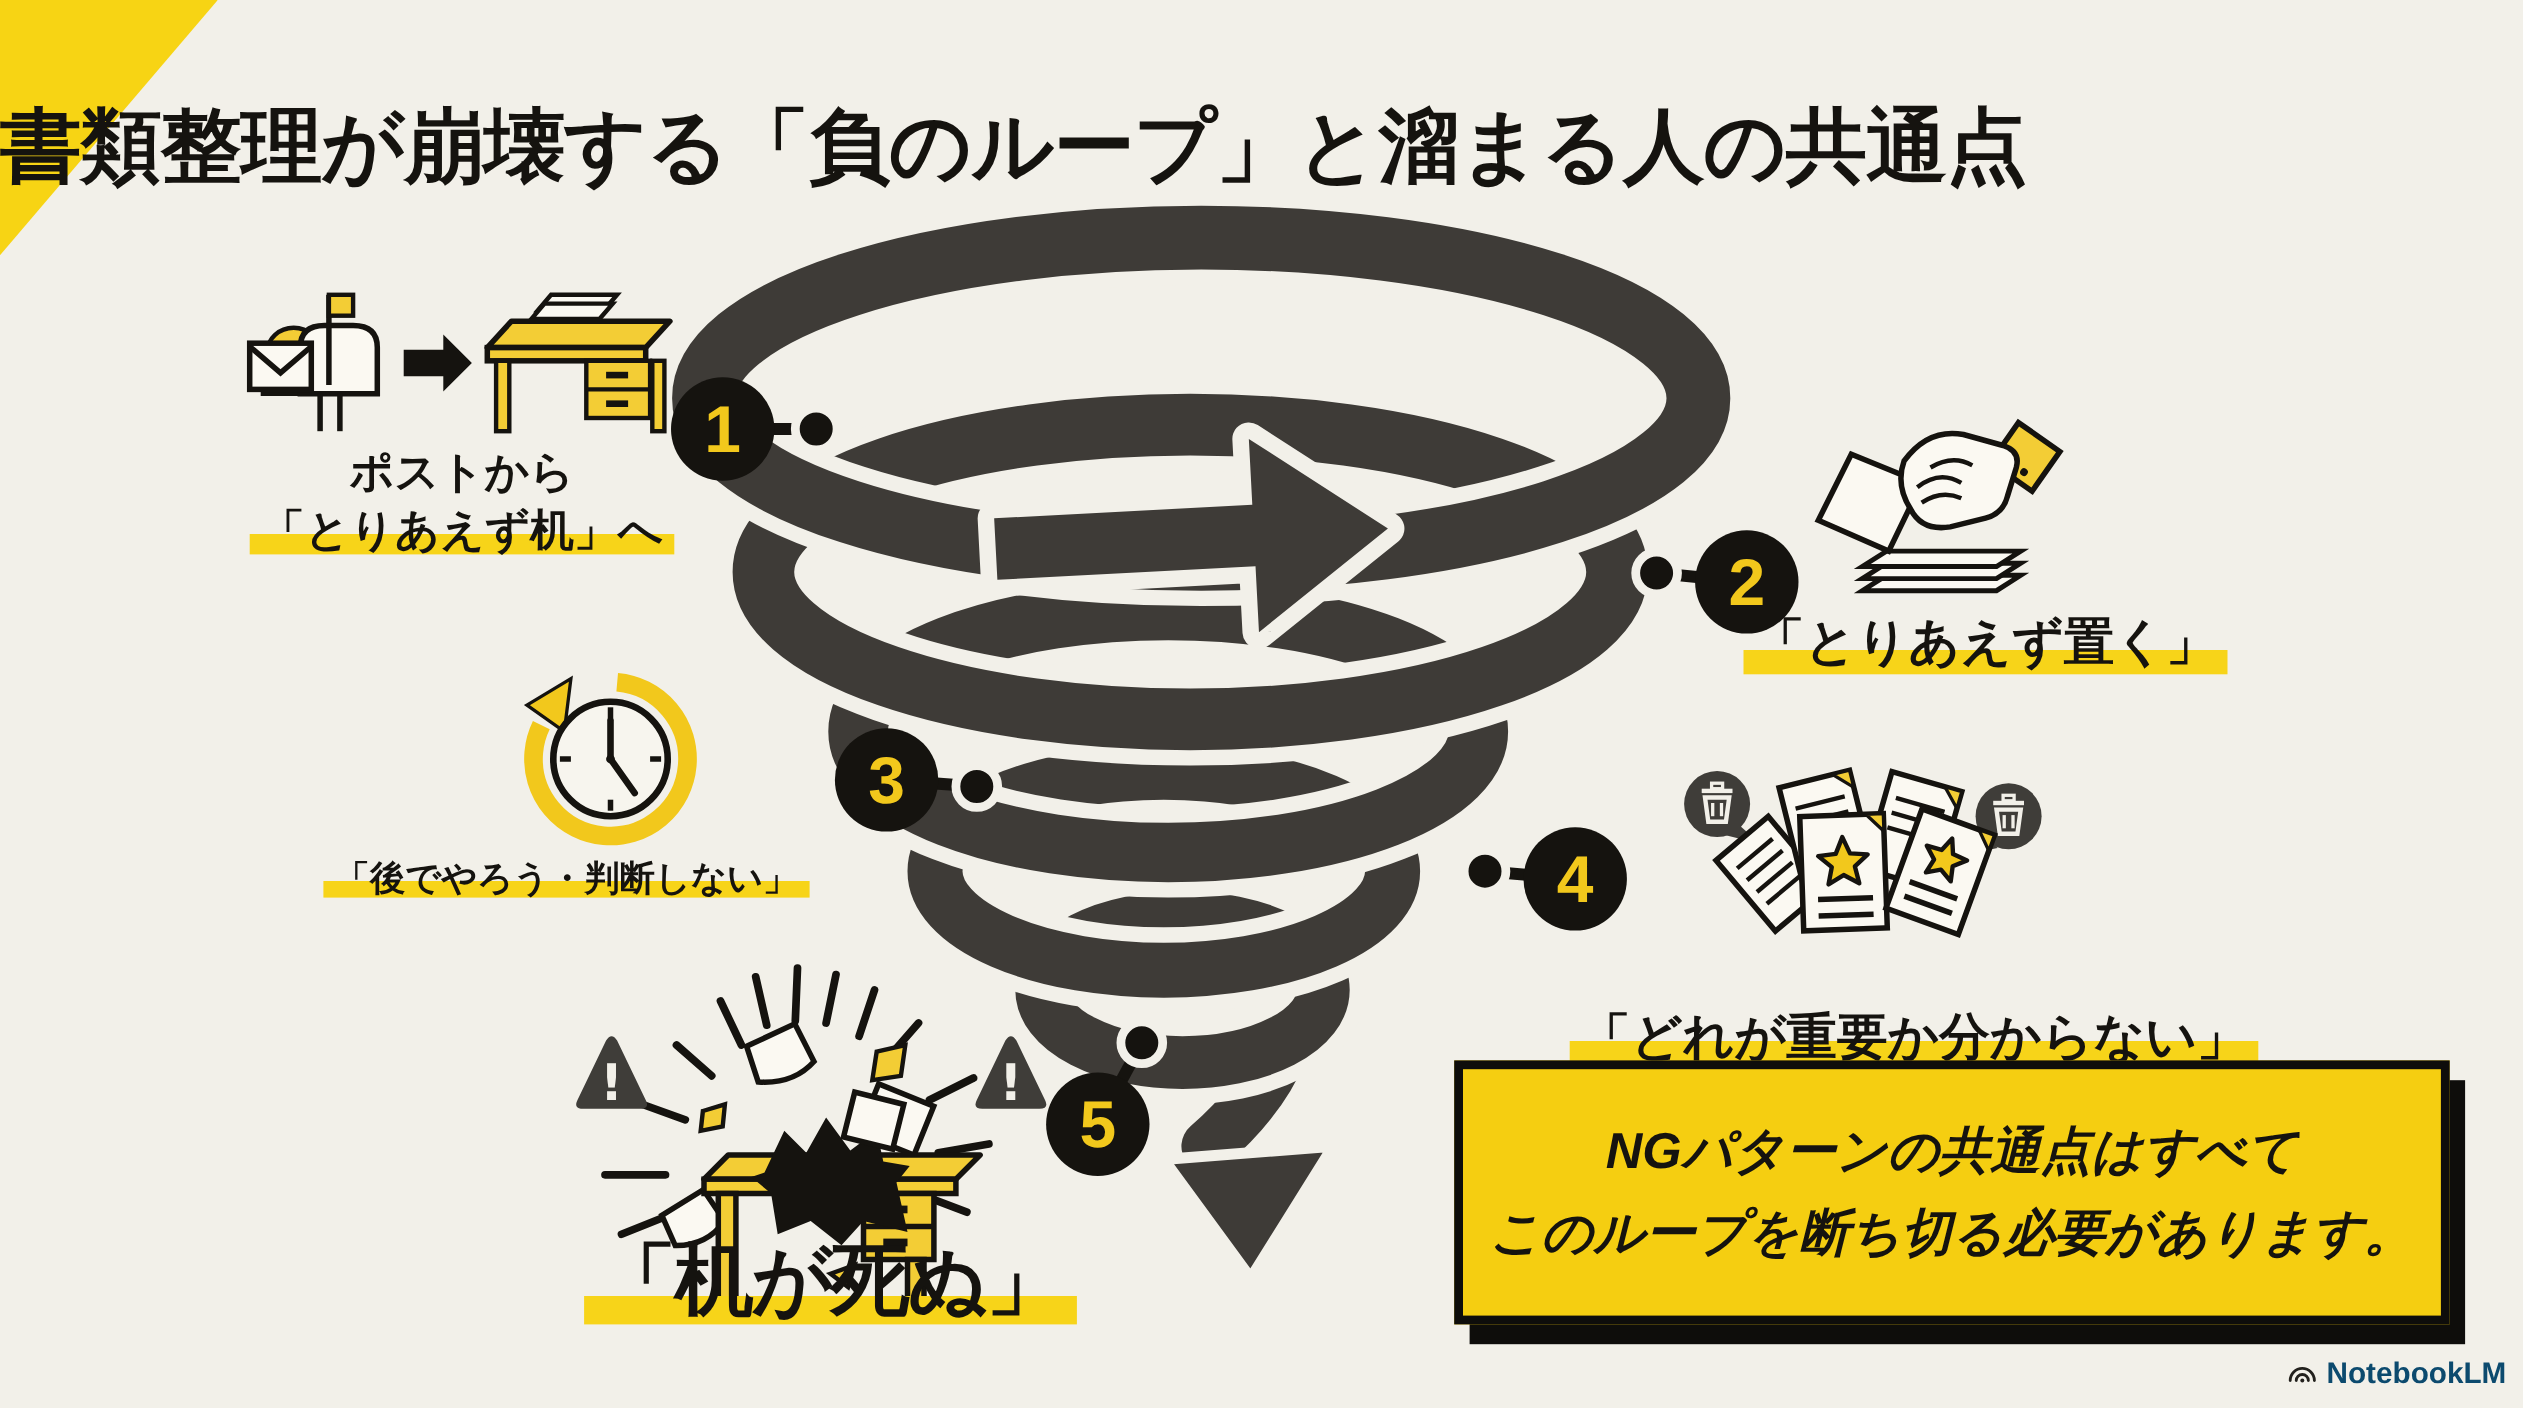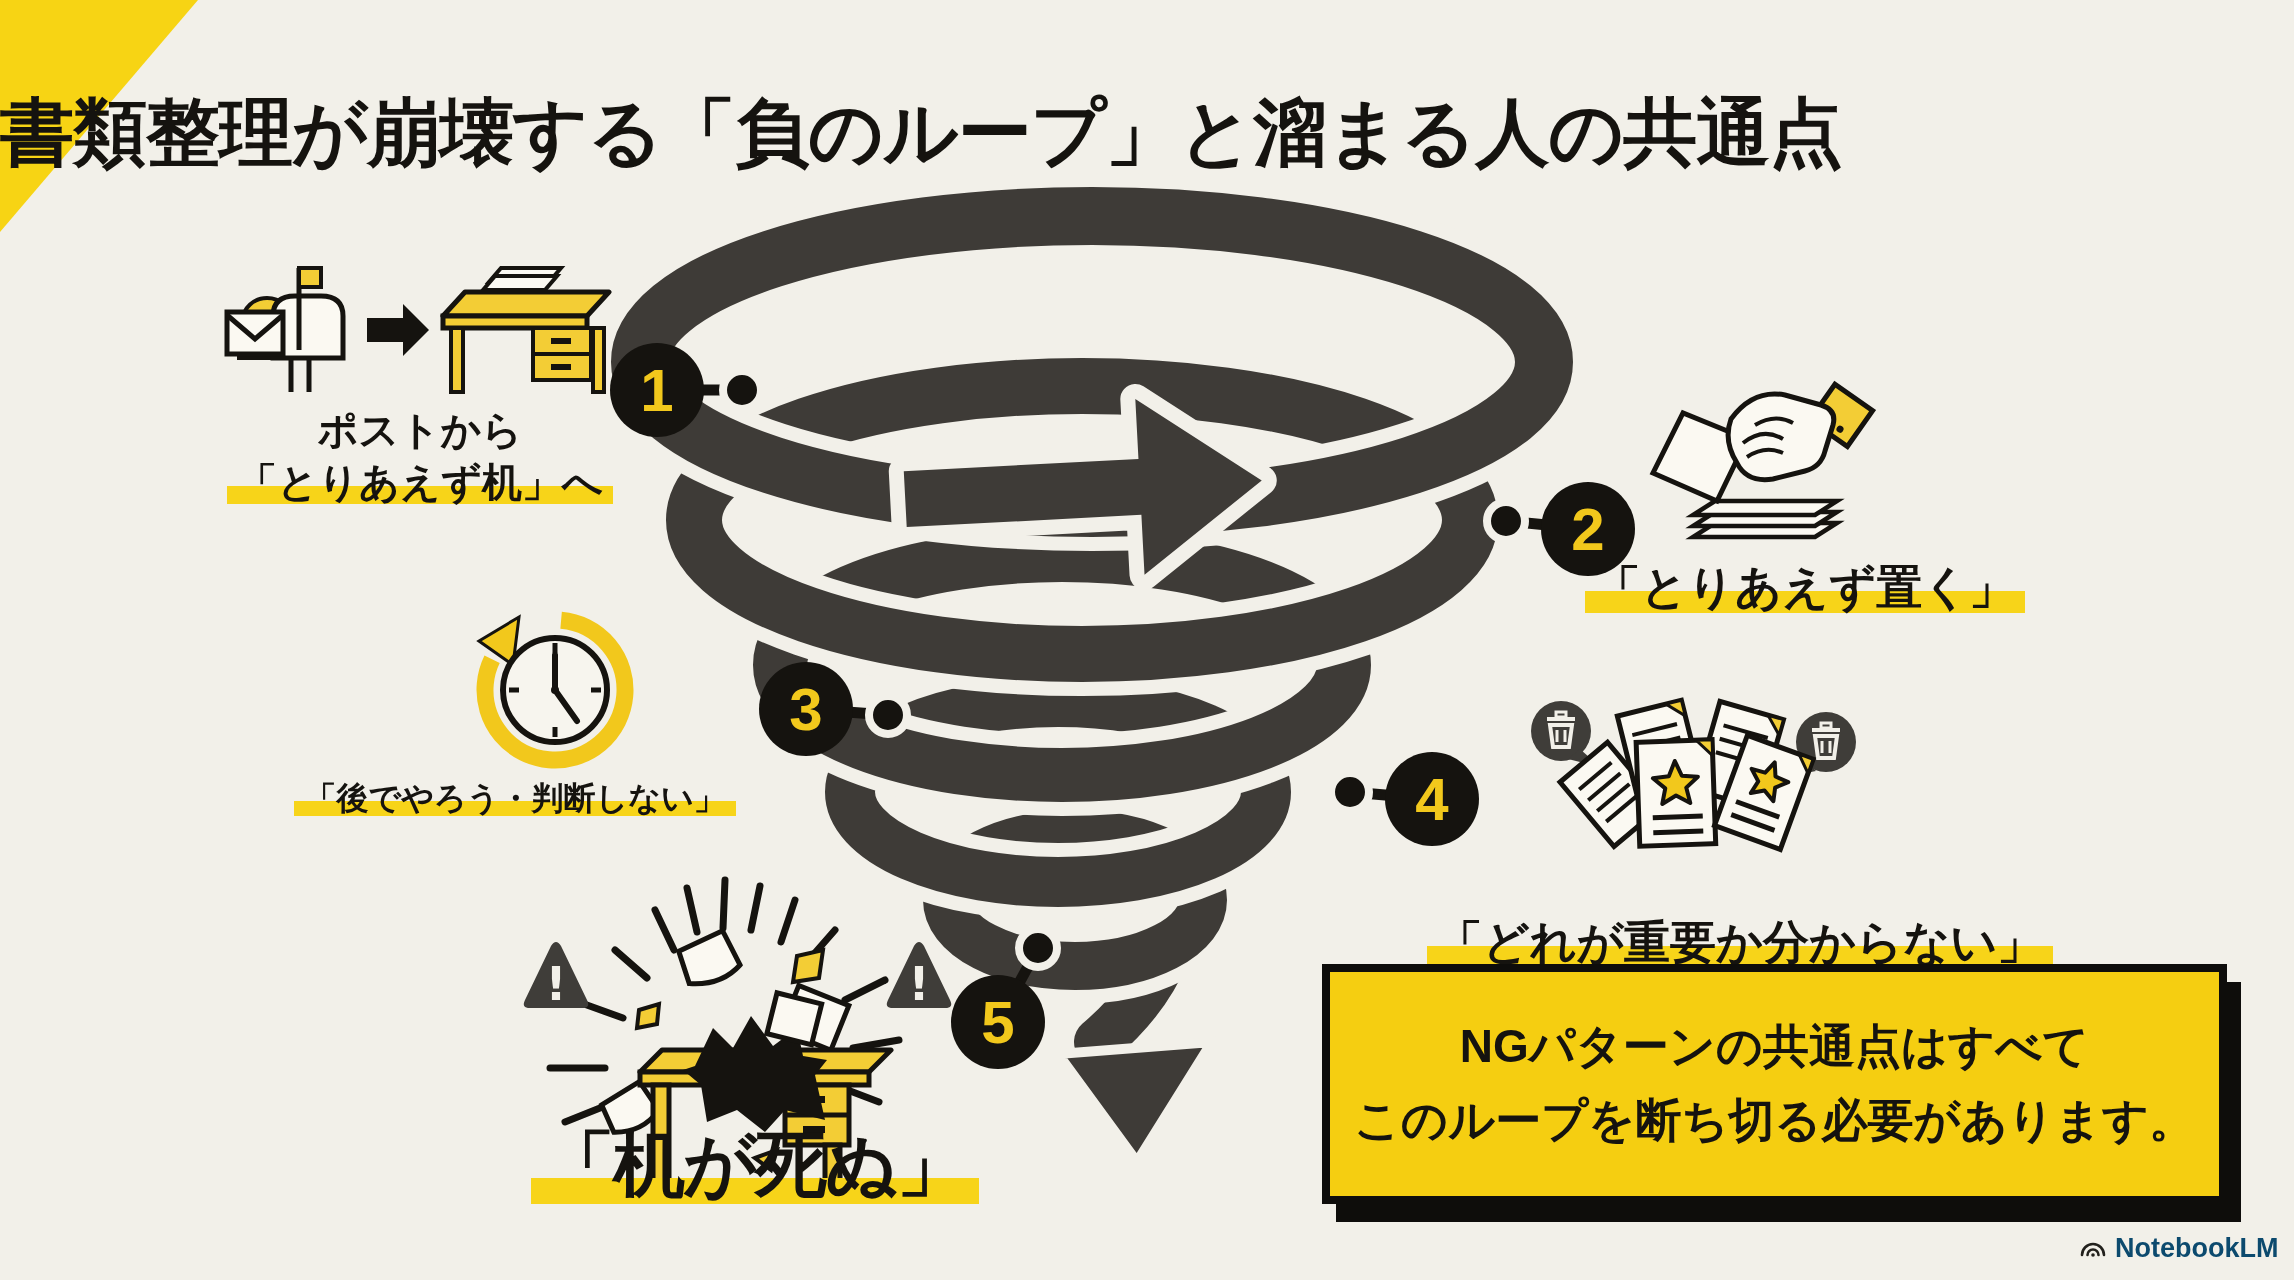--- a/index.html
+++ b/index.html
@@ -23,30 +23,30 @@
   }
   .hl{
     background:linear-gradient(to bottom, rgba(0,0,0,0) 58%, #F7D419 58%, #F7D419 100%);
     padding:0 10px;
   }
   .hl-low{
     background:linear-gradient(to bottom, rgba(0,0,0,0) 68%, #F7D419 68%, #F7D419 100%);
     padding:0 12px;
   }
   .label-1{left:180px;top:404px;width:480px;font-size:40px;}
-  .label-2{left:1580px;top:558px;width:450px;font-size:46px;}
+  .label-2{left:1580px;top:558px;width:450px;font-size:46px;font-family:Liberation Mono, monospace;}
   .label-3{left:205px;top:778px;width:620px;font-size:32px;}
   .label-4{left:1400px;top:913px;width:680px;font-size:46px;}
   .label-5{left:510px;top:1118px;width:490px;font-size:72px;font-weight:900;letter-spacing:-2px;}
   .ng-box{
     left:1322px;top:964px;width:889px;height:224px;
     background:#F5CE11;border:8px solid #0E0D0B;
     box-shadow:14px 18px 0 0 #0E0D0B;
     display:flex;flex-direction:column;justify-content:center;align-items:center;
-    font-size:46px;font-weight:800;line-height:1.6;color:#15130F;text-align:center;
+    font-size:46px;font-weight:800;line-height:1.6;color:#15130F;text-align:center;font-style:italic;
   }
   .footer-brand{
     left:2078px;top:1233px;display:flex;align-items:center;gap:7px;
     font-size:27px;font-weight:700;color:#0c4a6e;
   }
   svg{display:block;overflow:visible;}
   text.marker-num{
     font-family:"Liberation Sans","DejaVu Sans",sans-serif;
     font-weight:bold;font-size:60px;fill:#F2C81C;
   }

